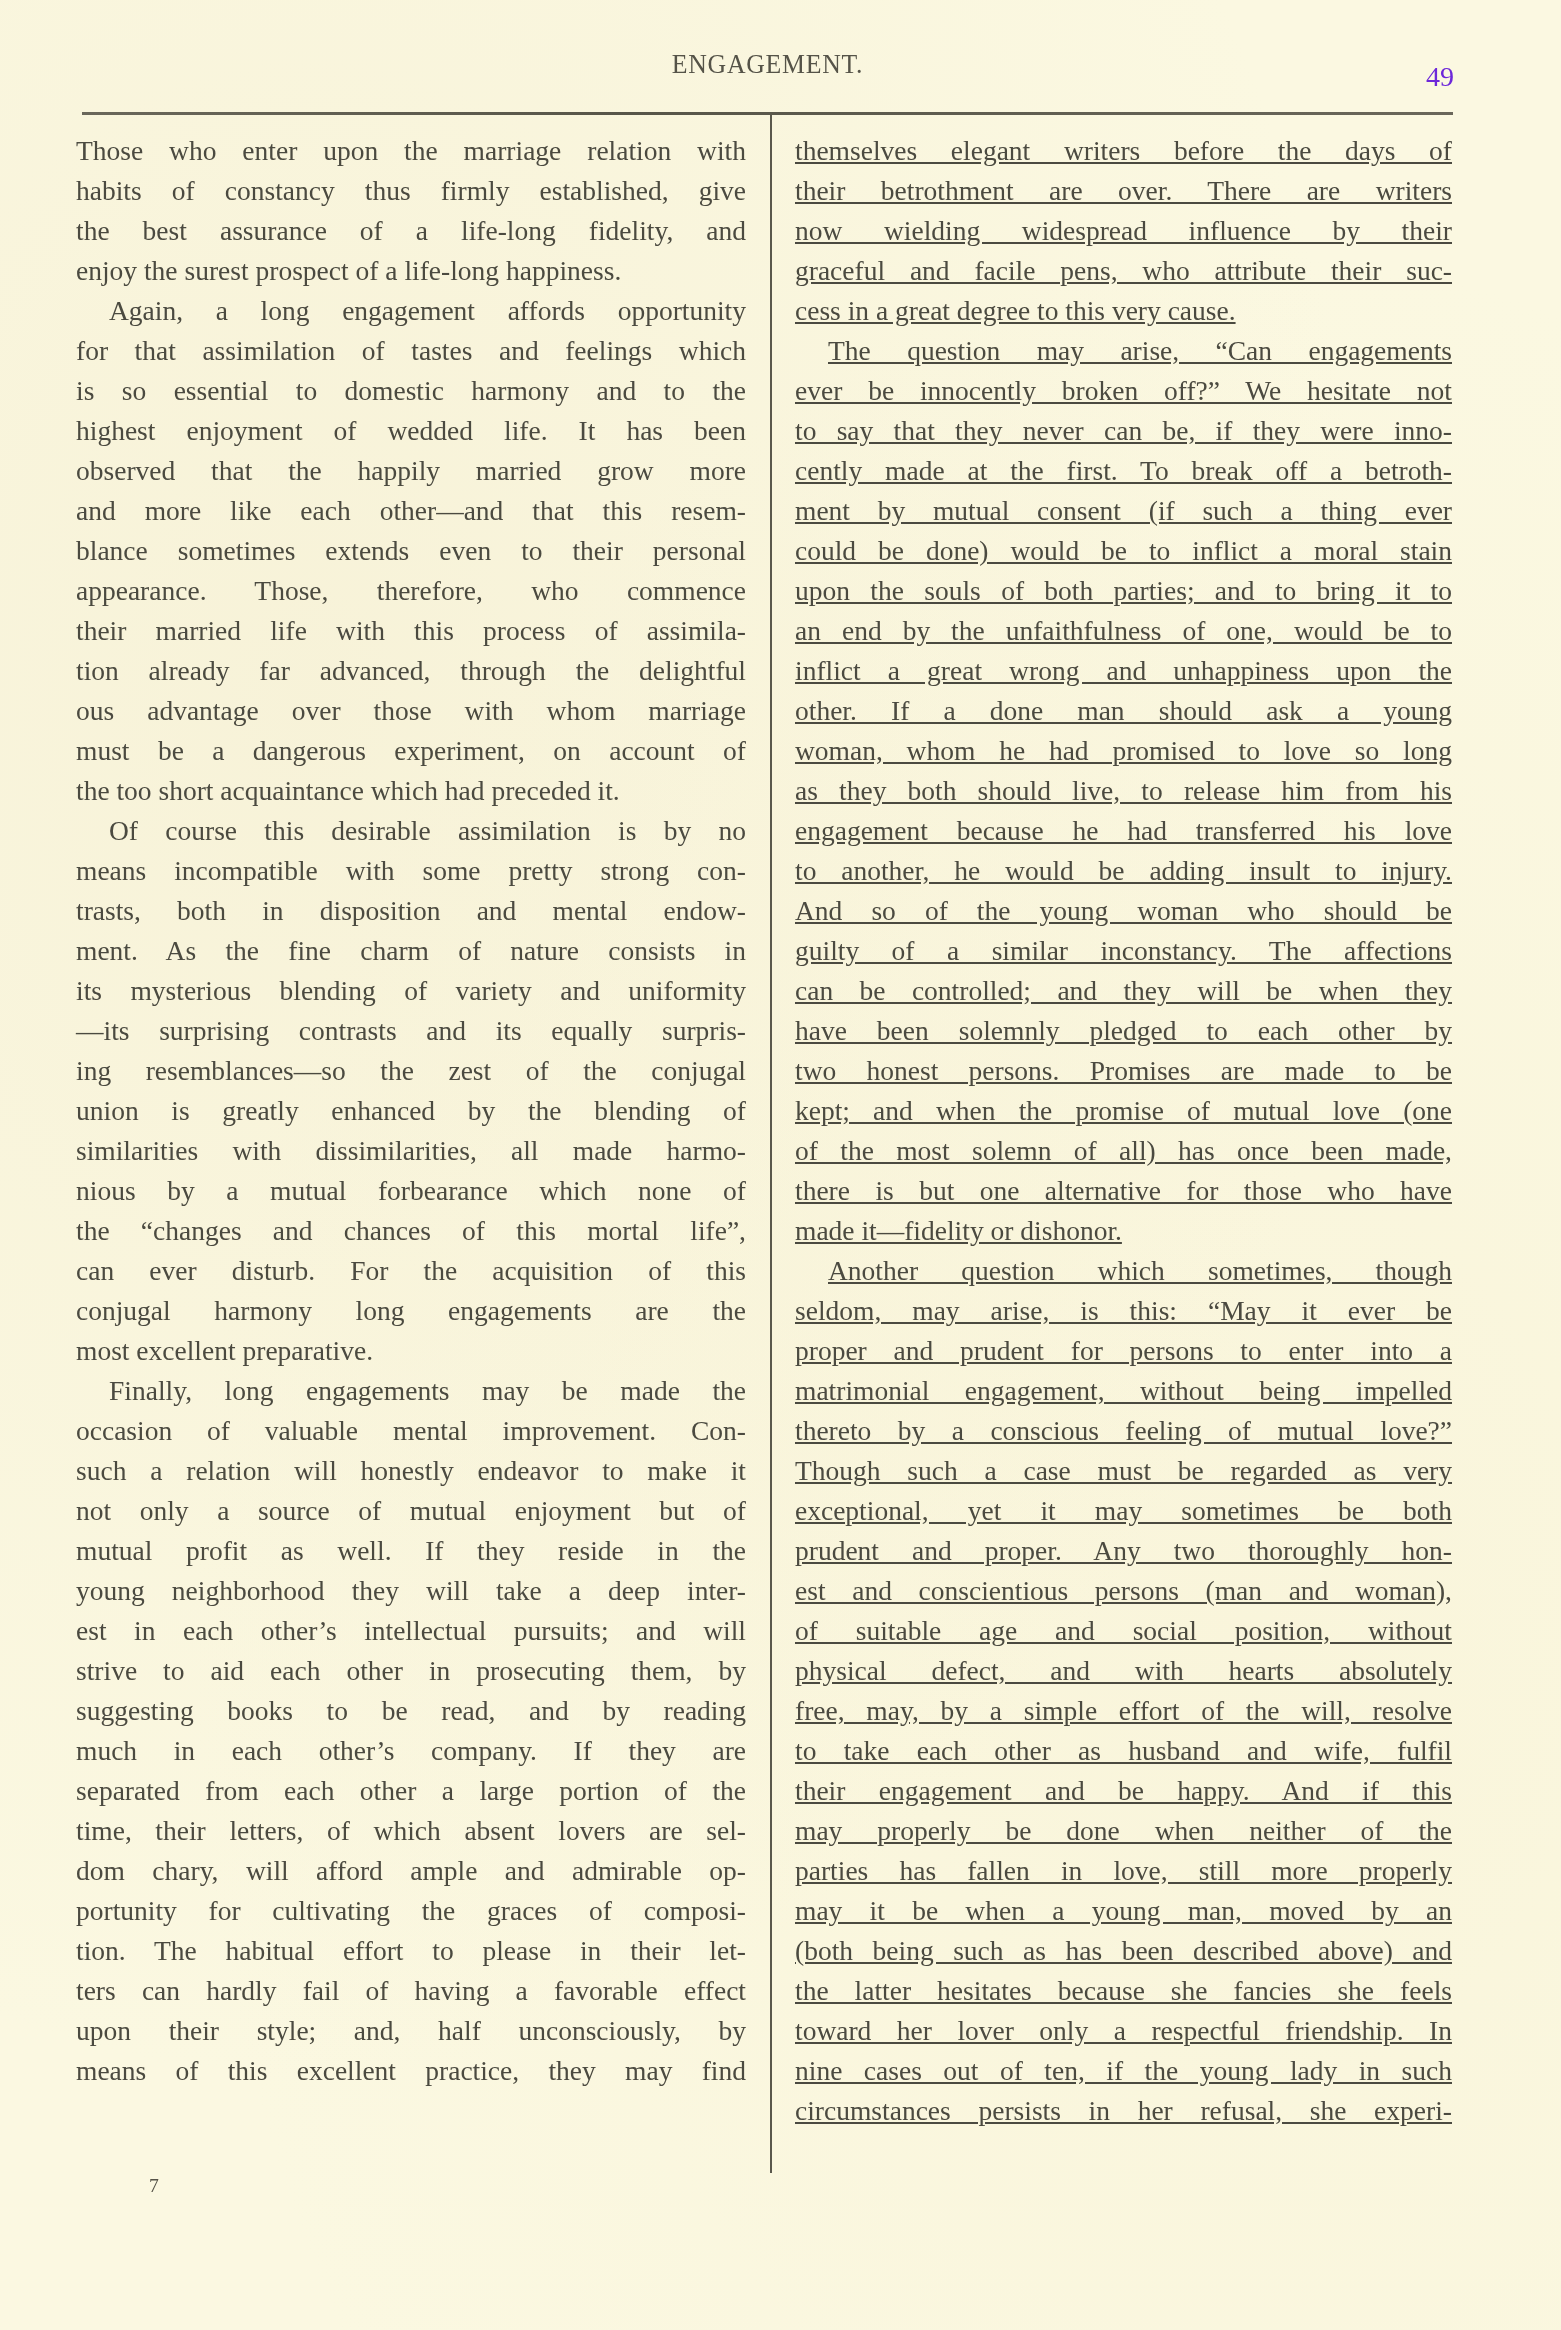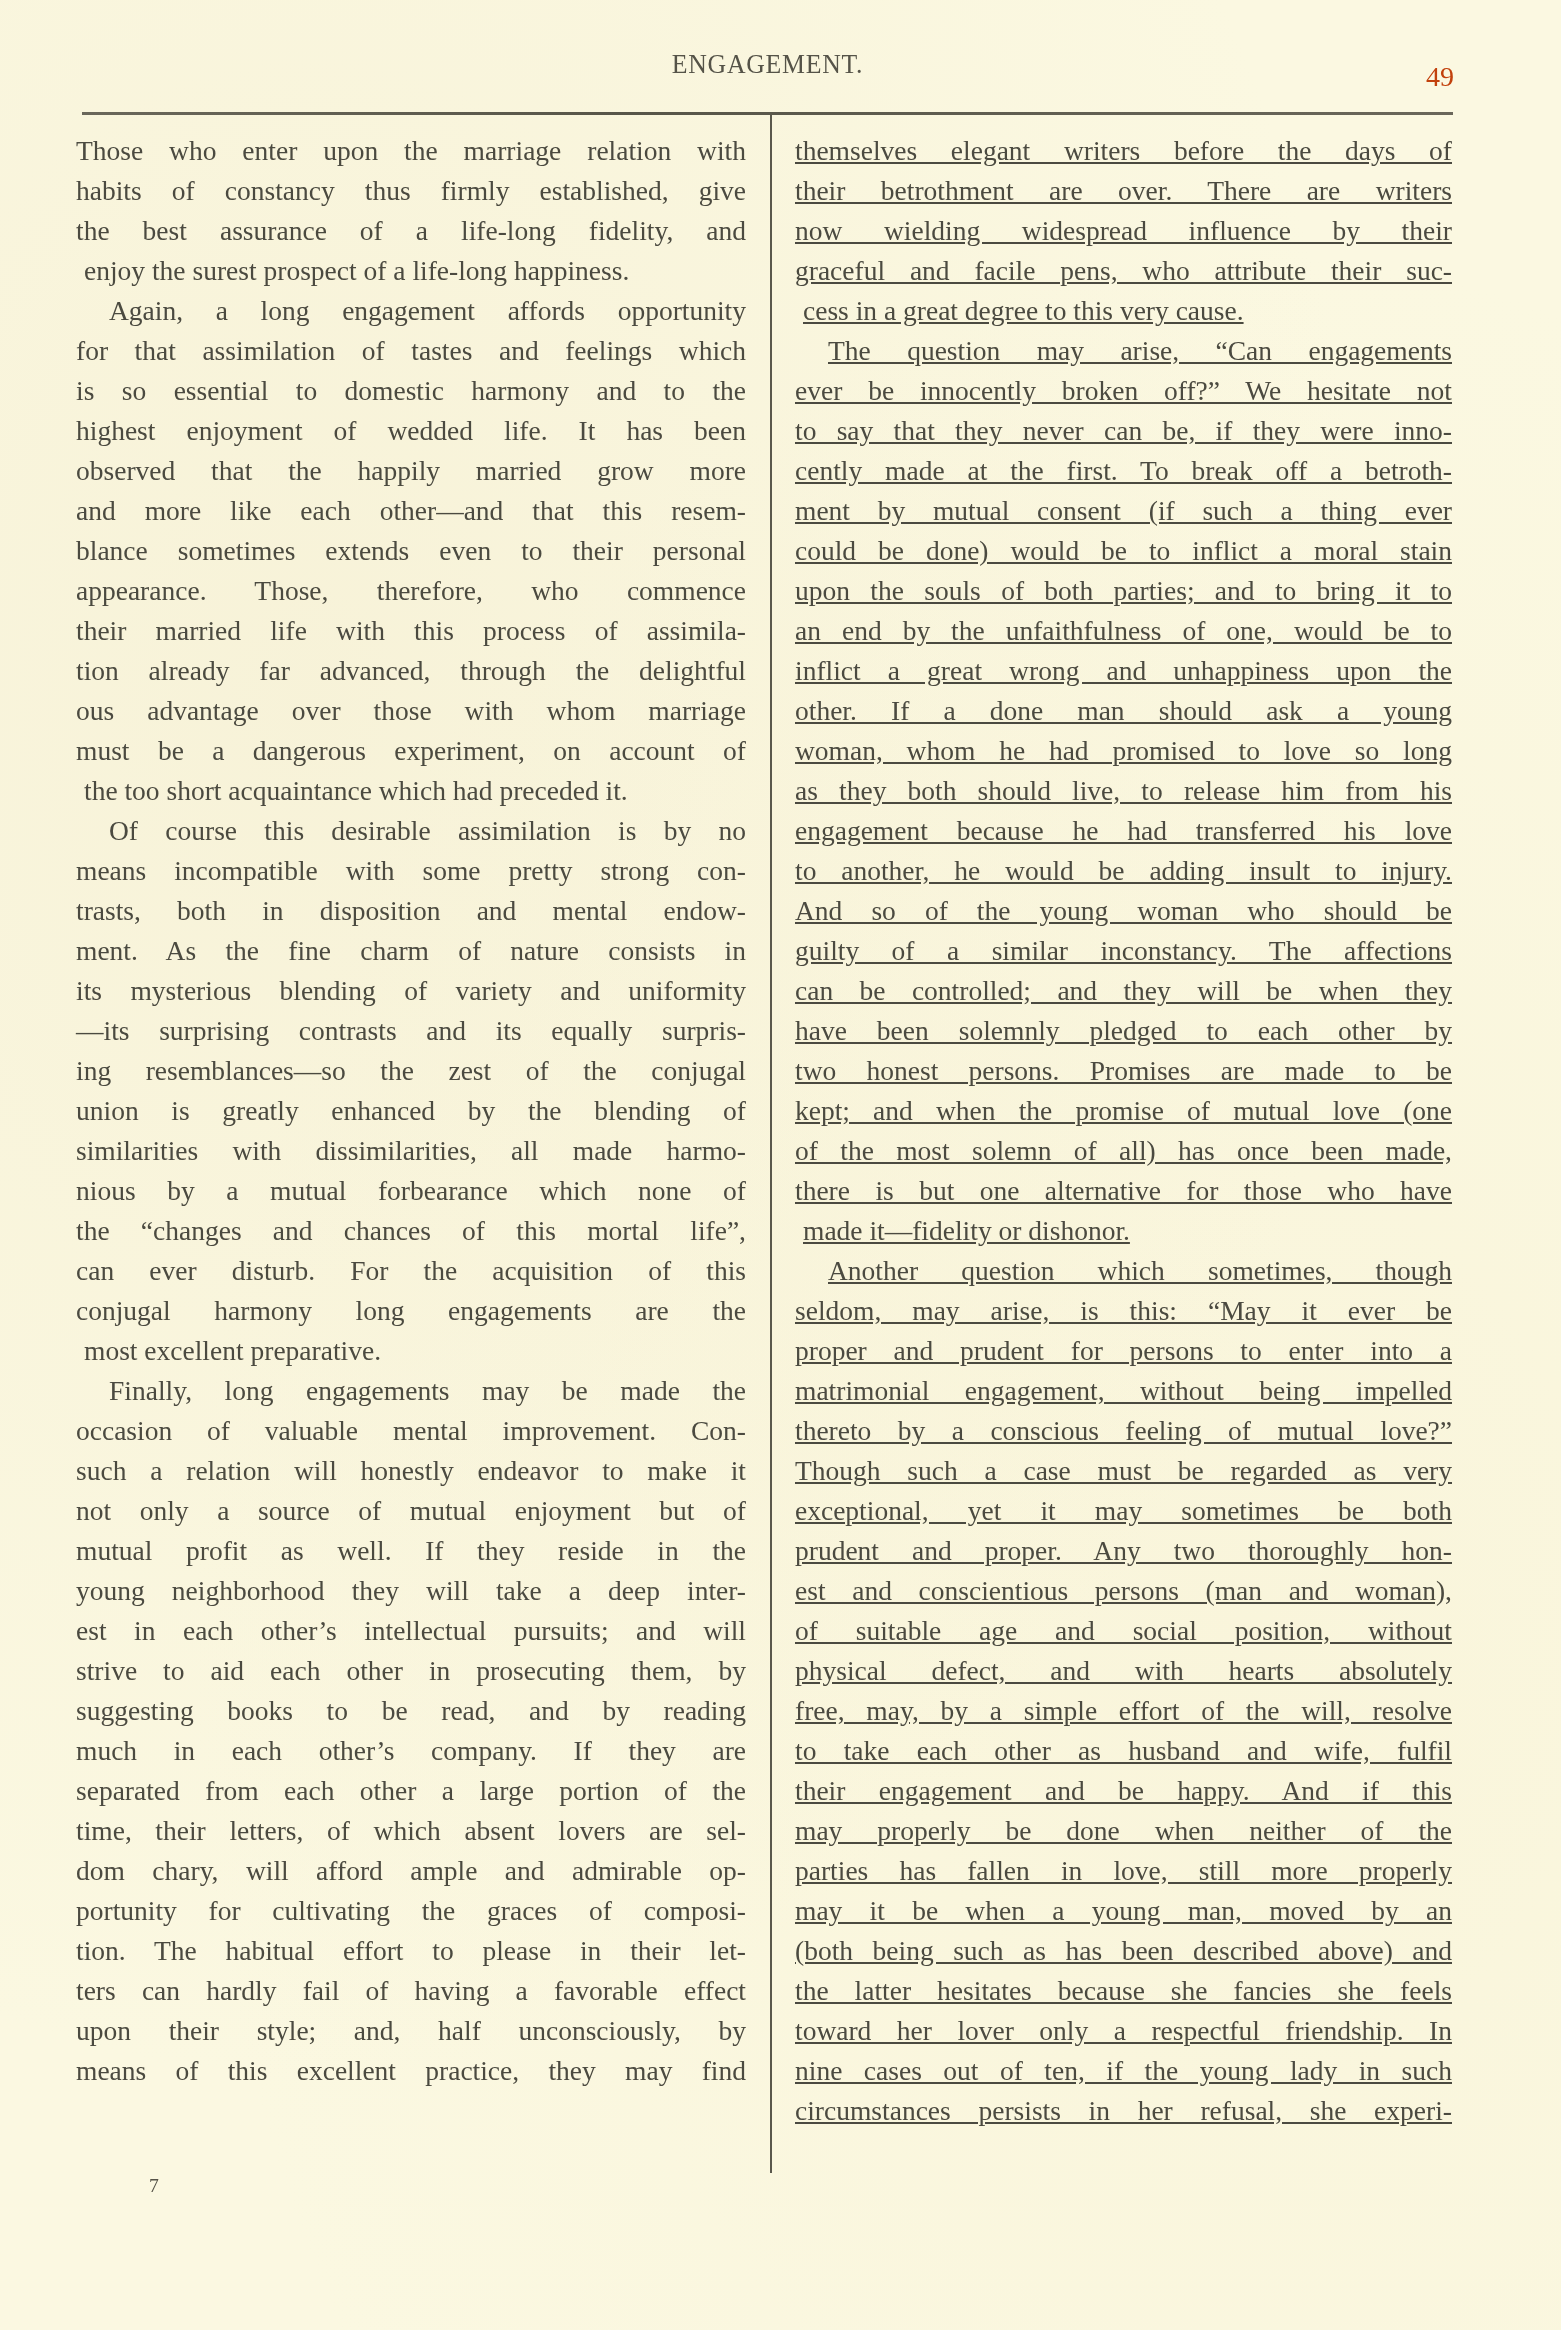--- a/index.html
+++ b/index.html
@@ -18,42 +18,42 @@
       #fbf8e1;
   }
   .running-head {
     position: absolute; top: 48px; left: 624px; width: 287px;
     text-align: center; font-size: 28px; letter-spacing: 0.8px;
     transform: scaleX(0.92); transform-origin: center;
     color: #555348;
   }
   .folio {
     position: absolute; top: 61px; left: 1413px; width: 41px;
-    text-align: right; font-size: 28px; color: #c2410c;
+    text-align: right; font-size: 28px; color: #6d28d9;
   }
   .head-rule {
     position: absolute; top: 112px; left: 82px; width: 1371px; height: 2.5px;
     background: linear-gradient(to right, #6a675a, #575548 40%, #6a675a);
   }
   .col-divider {
     position: absolute; top: 114px; left: 770px; width: 1.6px; height: 2059px;
     background: #5a584c;
   }
   .column {
     position: absolute; top: 131px;
     font-size: 27.5px; line-height: 40px;
   }
   .col-left { left: 76px; width: 670px; }
   .col-right { left: 795px; width: 657px; text-decoration: underline; }
   .line {
     display: block; white-space: nowrap; height: 40px;
     text-align: justify; text-align-last: justify;
     overflow: visible;
   }
-  .line.last { text-align-last: left; margin-left: 8px; }
+  .line.last { text-align-last: left; }
   .line.indent { padding-left: 33px; }
   .signature {
     position: absolute; top: 2174px; left: 149px;
     font-size: 19.7px; color: #555348;
   }
 </style>
 </head>
 <body>
 
 <div class="page-bg"></div>

